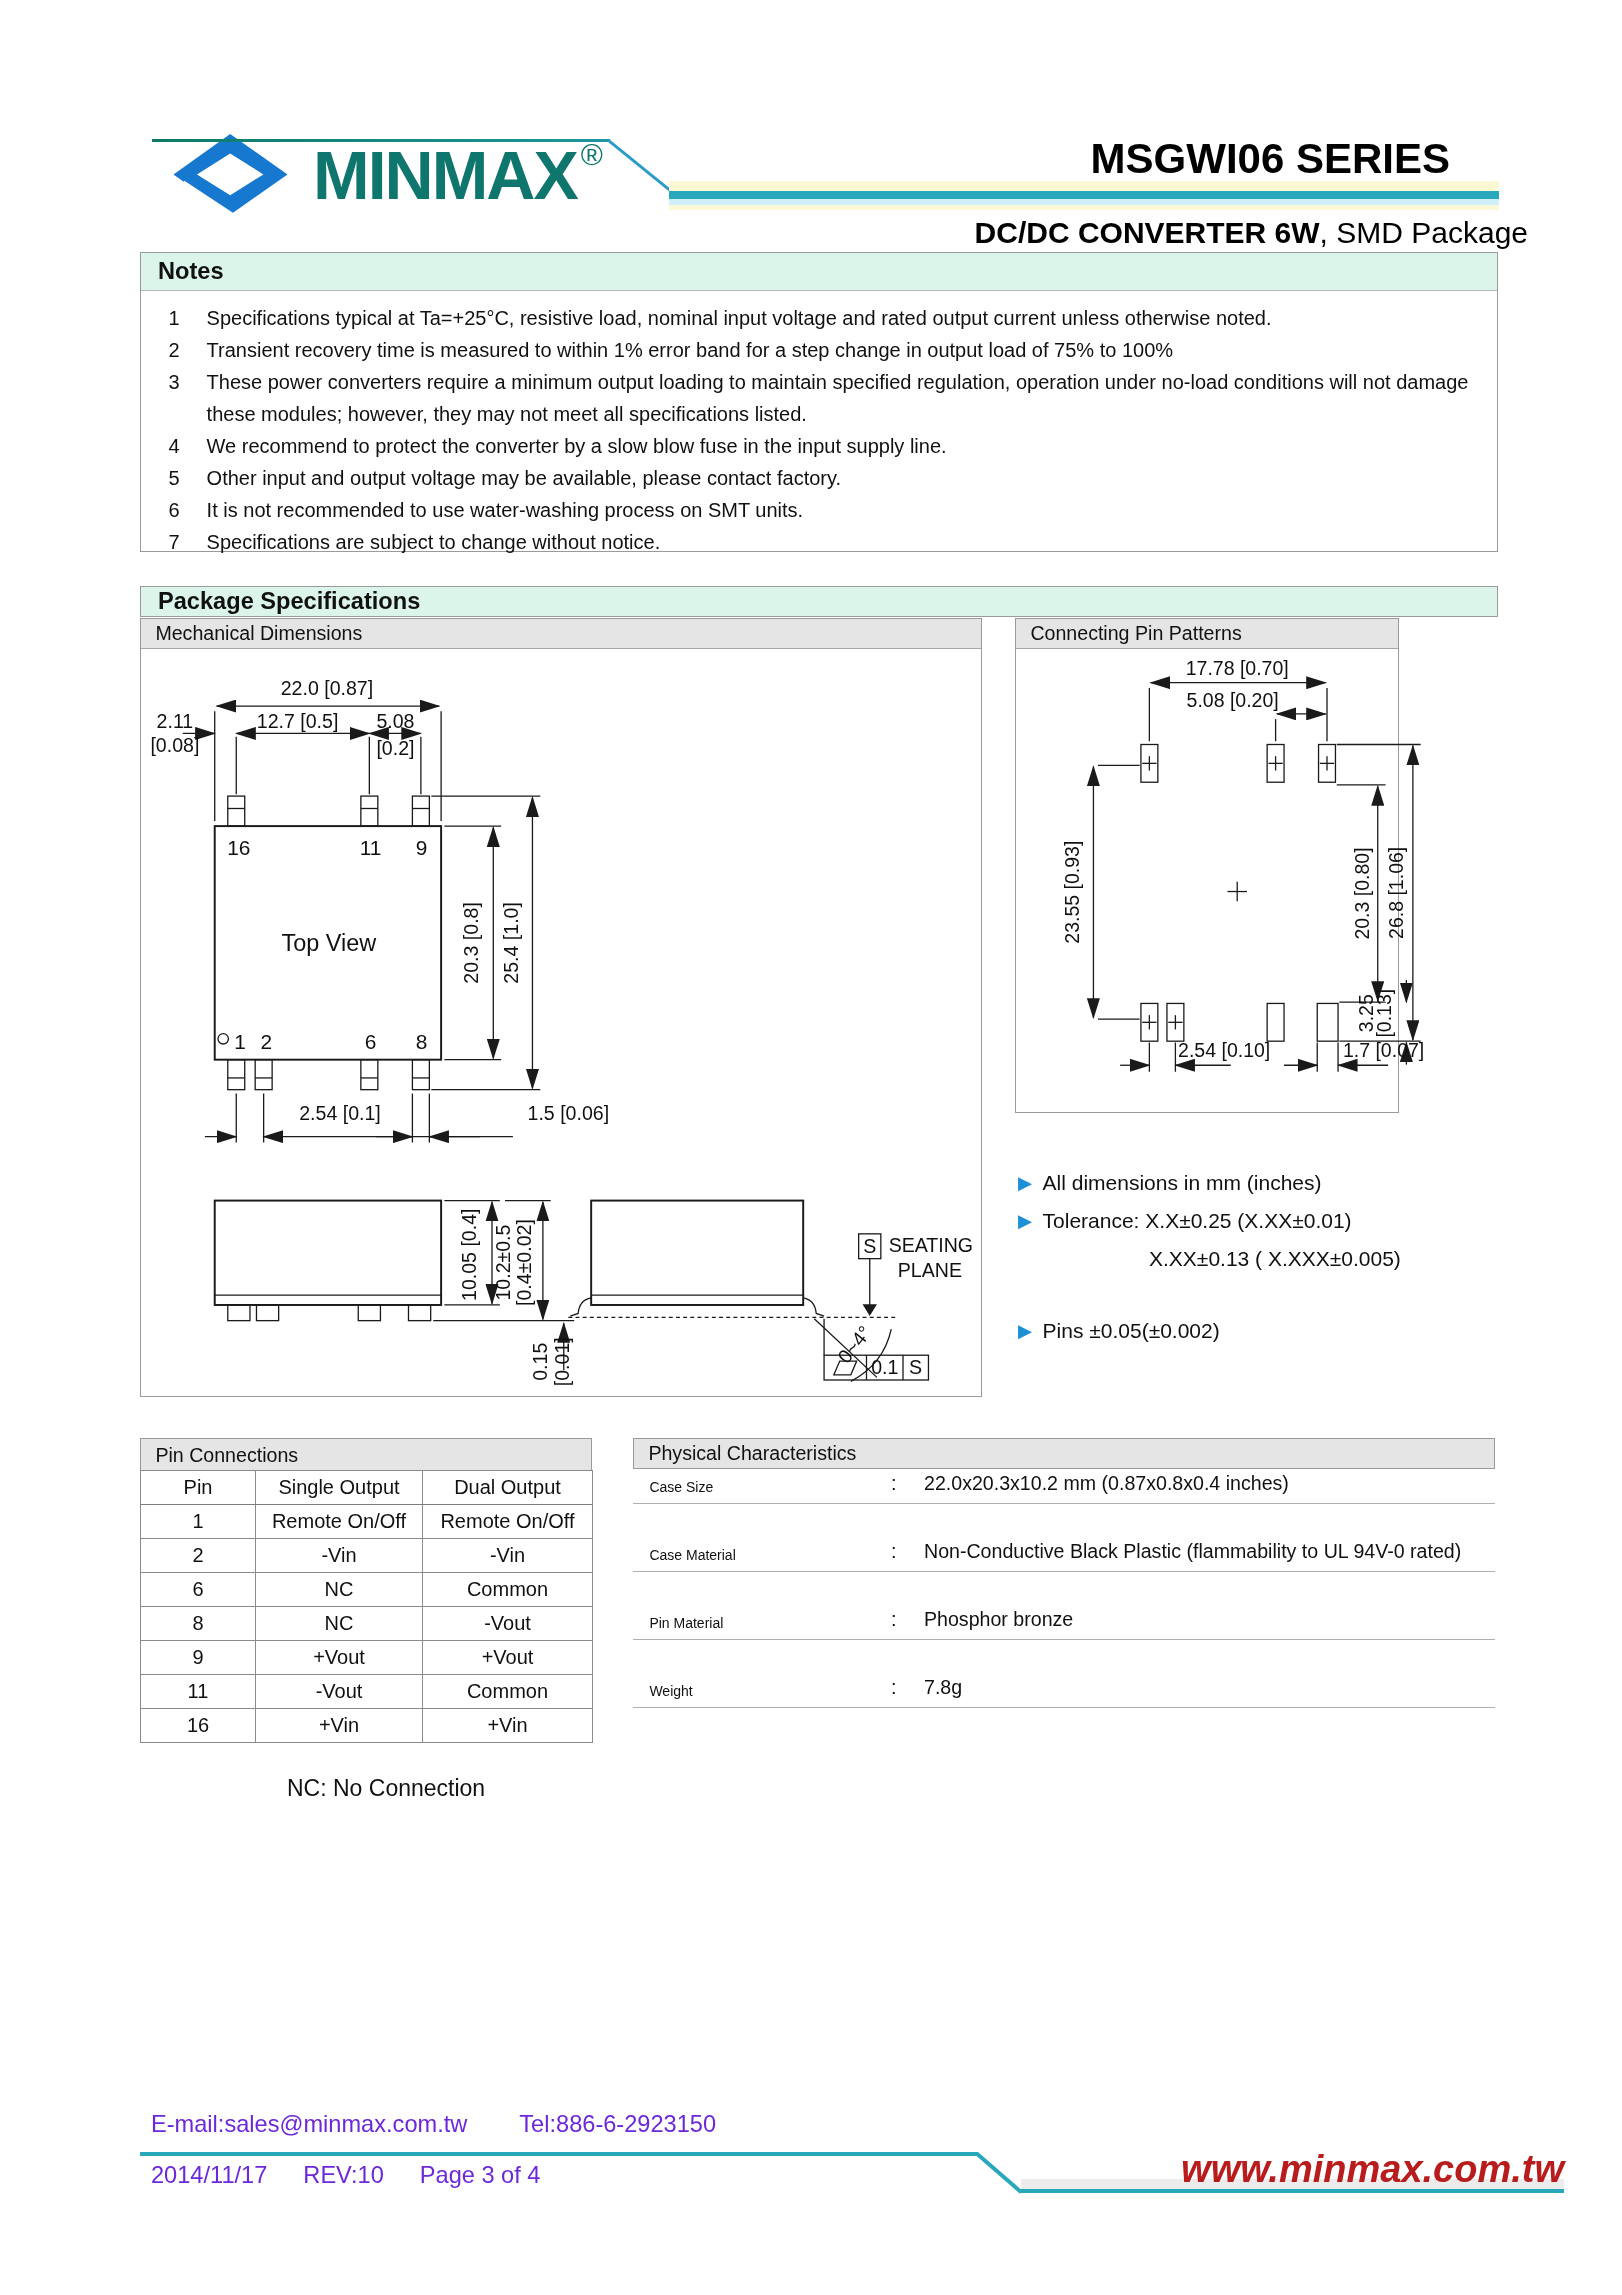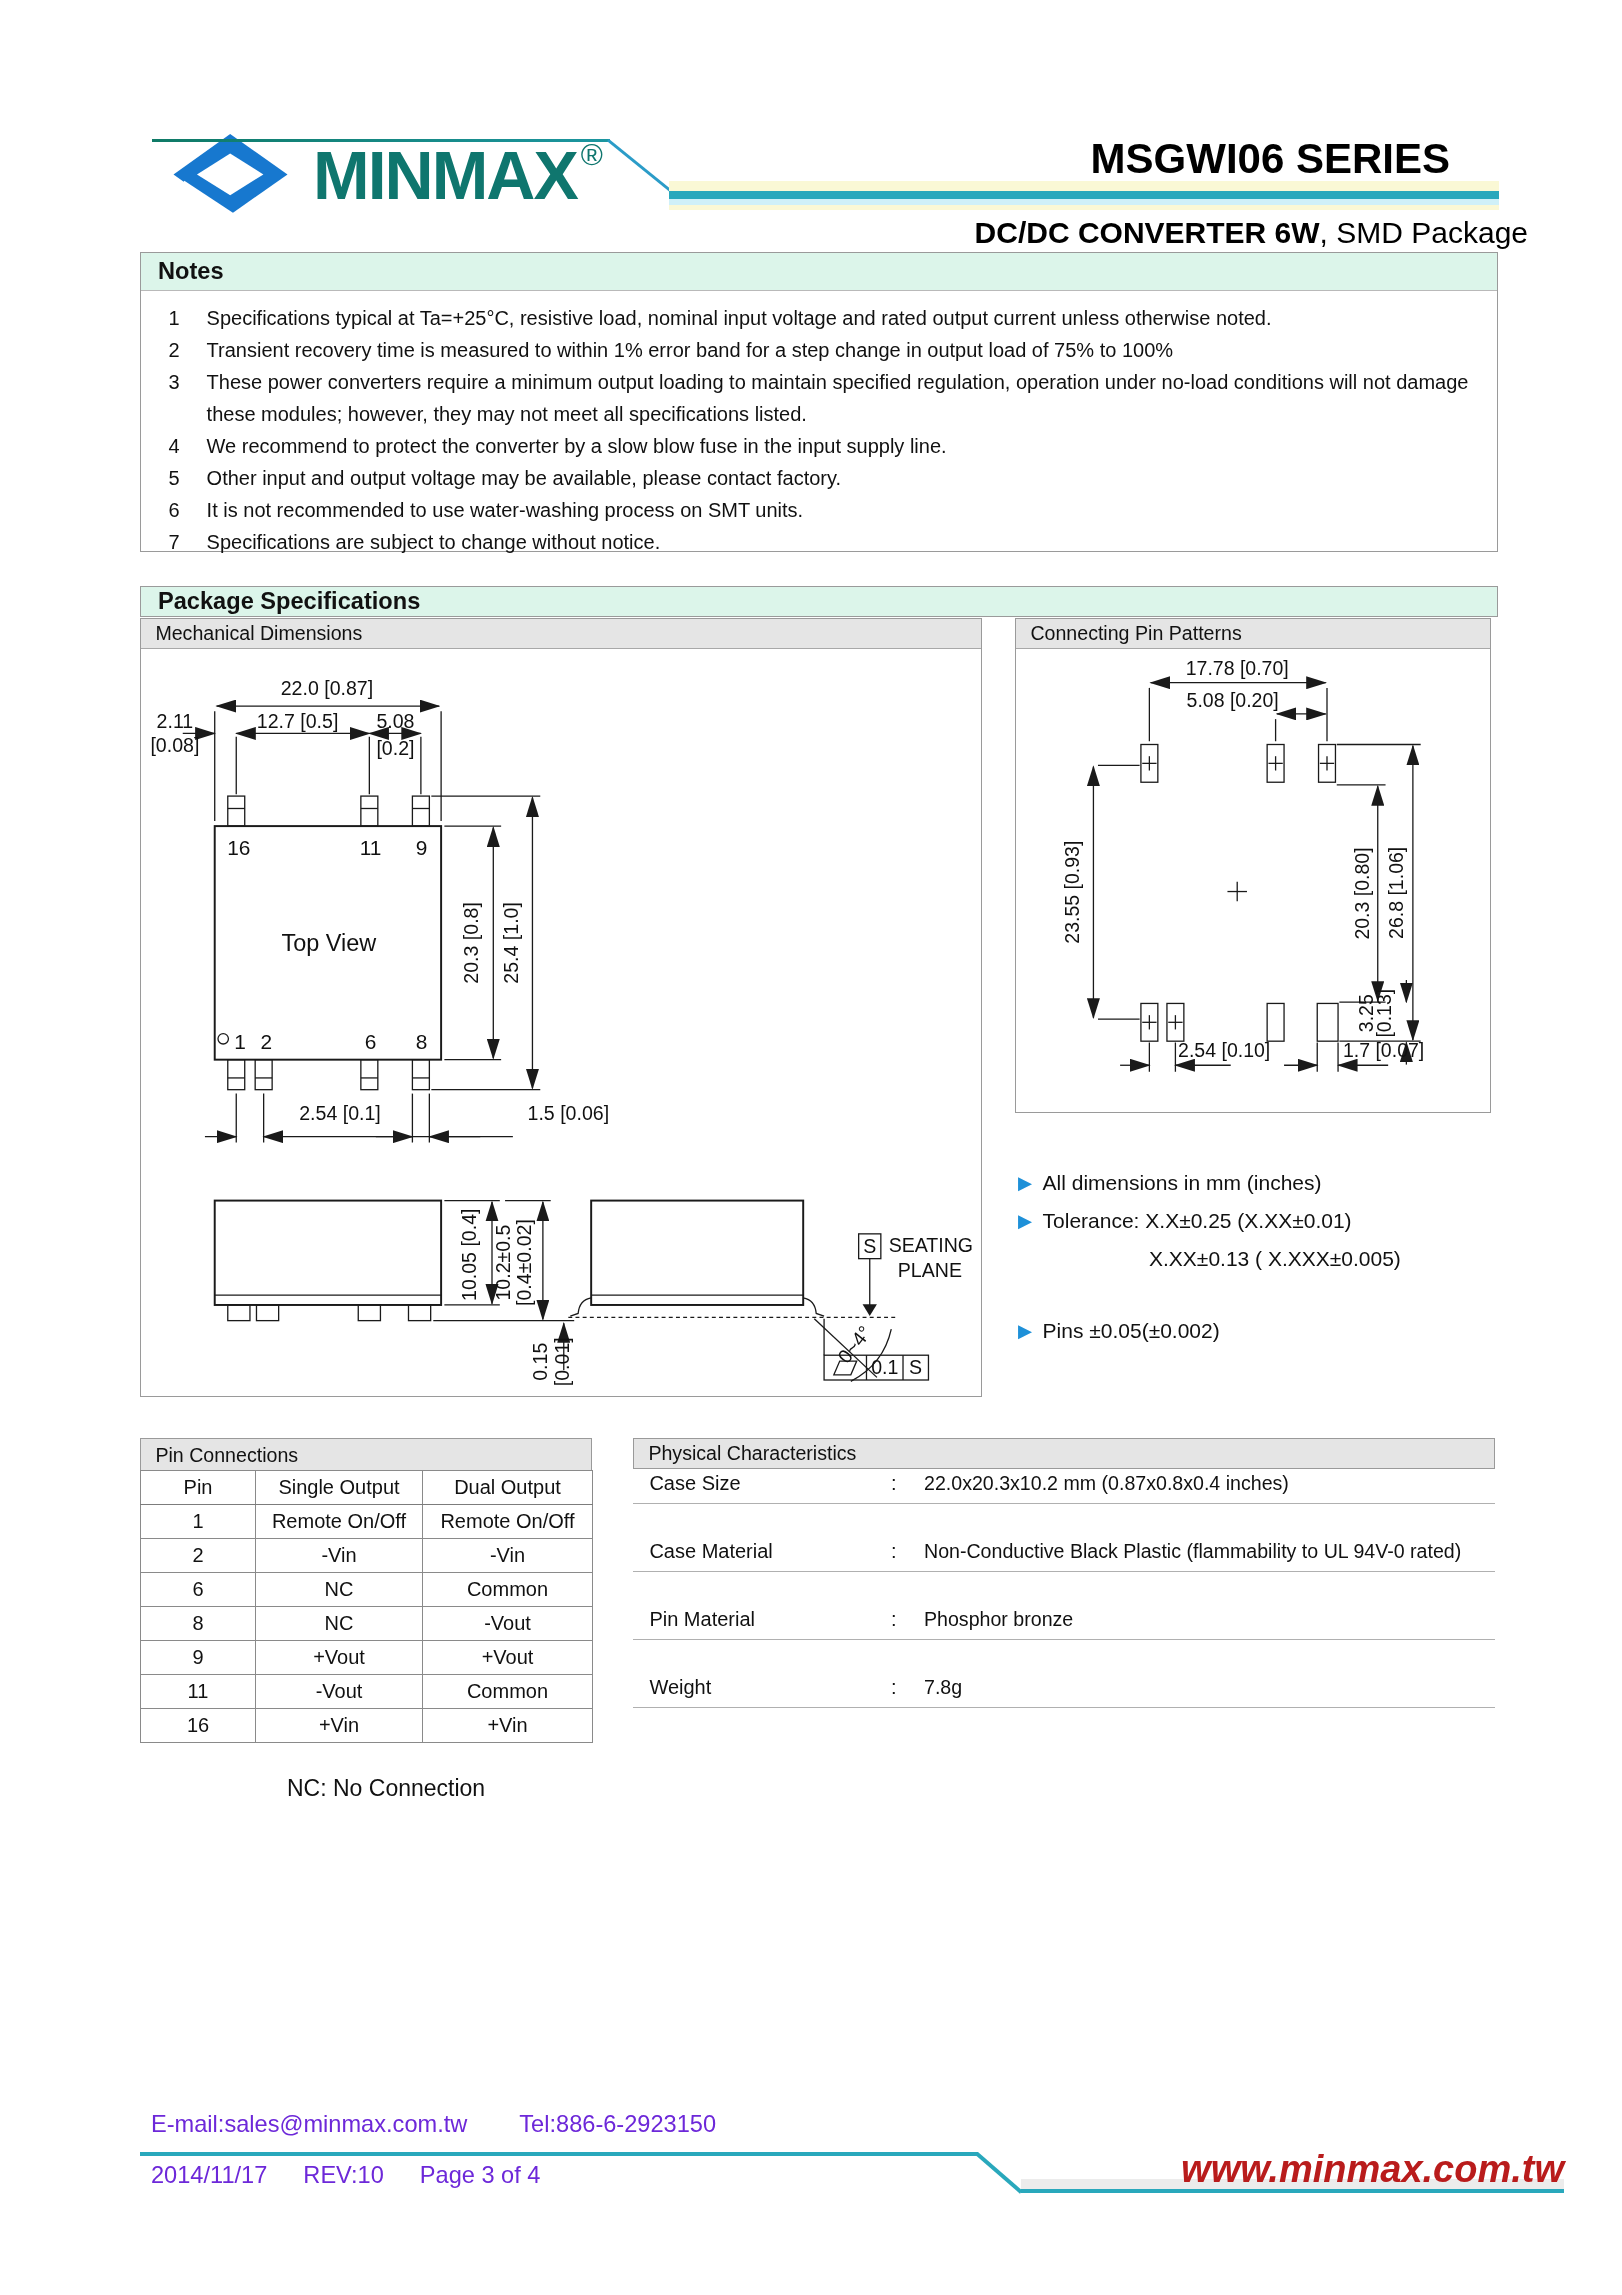--- a/index.html
+++ b/index.html
@@ -32,21 +32,21 @@
   .bullet-row { display:flex; align-items:center; font-size:21px; white-space:nowrap; }
   .tri { color:#1e90d8; font-size:18.3px; margin-right:10.5px; }
 
   
   table.pins { border-collapse:collapse; width:452px; table-layout:fixed; background:#fff; border:1.3px solid #7c7c7c; }
   table.pins td, table.pins th { border:0.7px solid #8a8a8a; font-size:20px; font-weight:normal; text-align:center; height:34px; }
   table.pins tr.hdr td { border-bottom:1.3px solid #7c7c7c; }
 
   
   .phys-row { display:flex; align-items:flex-end; border-bottom:1.3px solid #b0b0b0; padding-bottom:7.9px; }
-  .phys-label { width:258px; padding-left:16.4px; font-size:20px; }
+  .phys-label { width:258px; padding-left:16.4px; font-size:14px; }
   .phys-colon { width:33px; font-size:20px; }
   .phys-value { flex:1; font-size:19.6px; }
 
   
   .foot-text { font-size:23.6px; color:#6d28d9; white-space:nowrap; }
   .tealline { background:#29a8bc; }
   .site { font-size:38px; font-weight:bold; font-style:italic; color:#b91c1c; white-space:nowrap; }
 
   svg { font-family:"Liberation Sans", sans-serif; }
   svg text { fill:#111; }
@@ -231,21 +231,21 @@
         <text x="1117" y="925" text-anchor="middle">S</text>
         <text x="1146" y="924">SEATING</text>
         <text x="1160" y="962">PLANE</text>
         <text transform="translate(1102,1072) rotate(-52)" text-anchor="middle">0~4°</text>
         <text x="1140" y="1111" text-anchor="middle">0.1</text>
         <text x="1187" y="1111" text-anchor="middle">S</text>
       </g>
     </svg>
   </div>
 
-  <div class="abs panel" style="left:1015px; top:618px; width:476px; height:495px;">
+  <div class="abs panel" style="left:1015px; top:618px; width:384px; height:495px;">
     <div class="sub-head">Connecting Pin Patterns</div>
     <svg width="473" height="461" viewBox="0 0 727 705">
       <defs>
         <marker id="ar2" markerWidth="16" markerHeight="10" refX="15" refY="5" orient="auto-start-reverse">
           <path d="M0,0 L16,5 L0,10 z" fill="#1a1a1a"></path>
         </marker>
       </defs>
       <g stroke="#1a1a1a" stroke-width="2" fill="none">
 
         <rect x="192" y="145" width="26" height="58"></rect>

